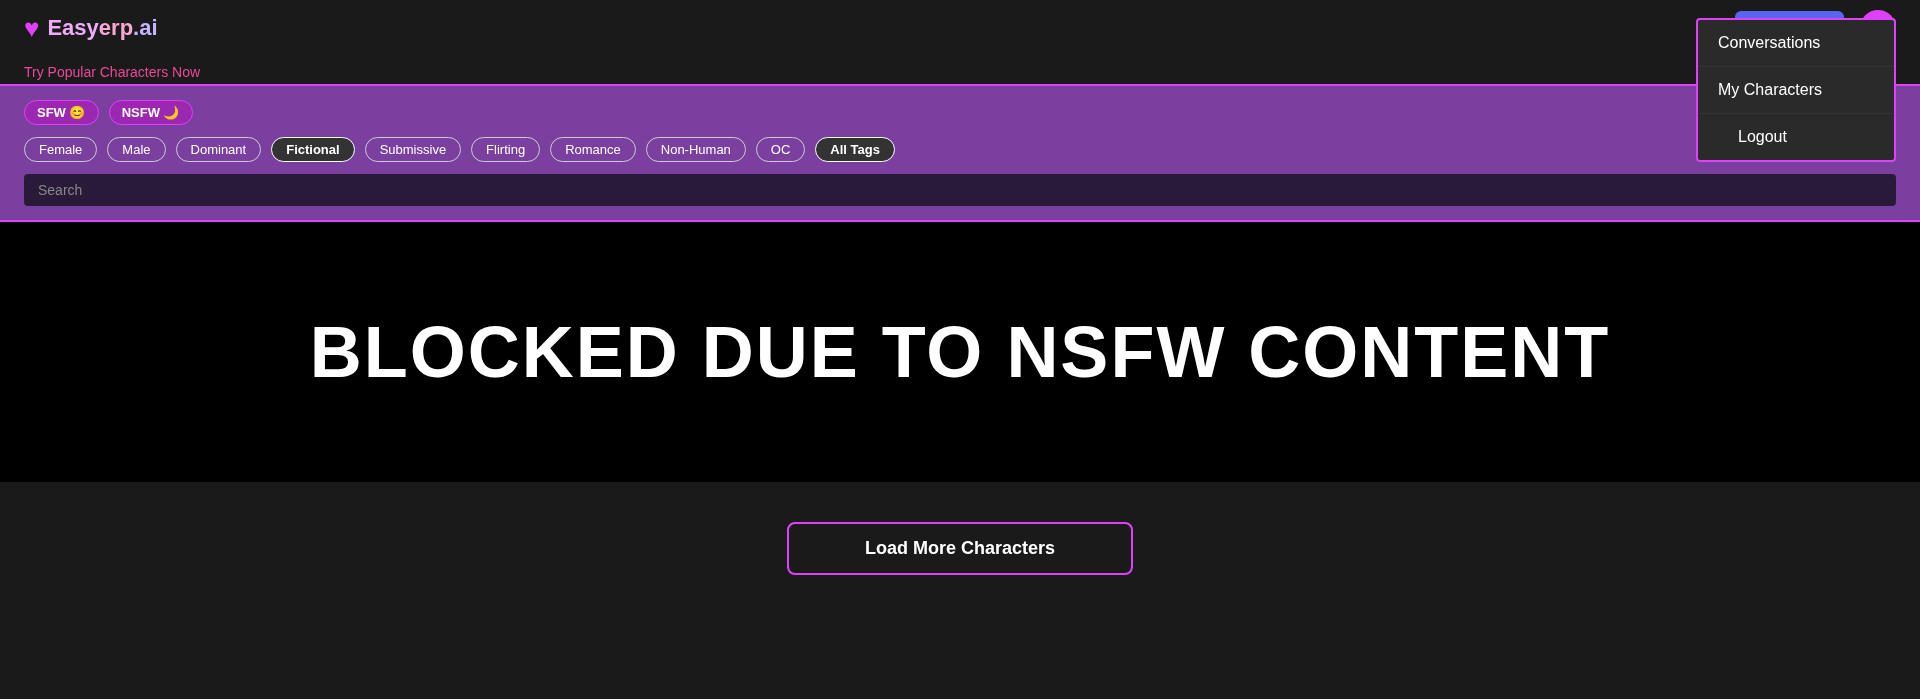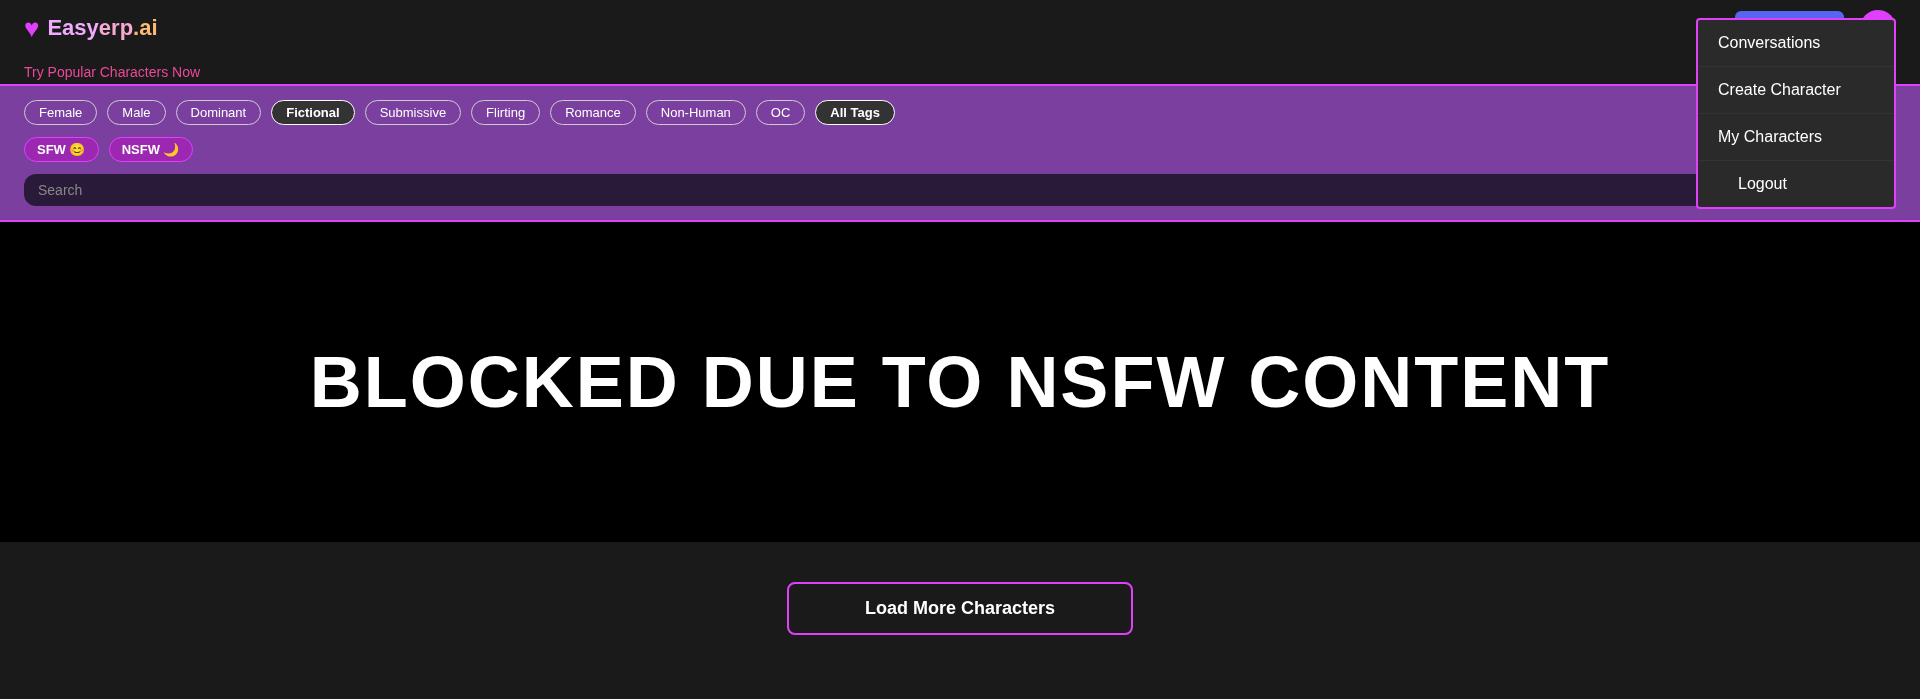--- a/index.html
+++ b/index.html
@@ -33,21 +33,21 @@
       color: #fff;
     }
 
     .logo-icon {
       color: #e040fb;
       font-size: 26px;
     }
 
     .logo-text-easy { color: #f0abfc; }
     .logo-text-erp { color: #f9a8d4; }
-    .logo-text-ai { color: #fdba74; }
+    .logo-text-ai { color: #c4b5fd; }
 
     .header-right {
       display: flex;
       align-items: center;
       gap: 16px;
     }
 
     .discord-btn {
       display: flex;
       align-items: center;
@@ -160,34 +160,34 @@
     }
 
     .search-input {
       background: #2a1a3a;
       border: none;
       outline: none;
       color: #ccc;
       padding: 8px 14px;
       width: 100%;
       font-size: 14px;
-      border-radius: 12px;
+      border-radius: 4px;
     }
 
     .search-input::placeholder {
       color: #888;
     }
 
     
     .blocked-area {
       background: #000;
       display: flex;
       align-items: center;
       justify-content: center;
-      height: 320px;
+      height: 260px;
       margin: 0;
     }
 
     .blocked-text {
       font-size: 72px;
       font-weight: 900;
       color: #fff;
       text-align: center;
       letter-spacing: 2px;
       text-transform: uppercase;
@@ -232,48 +232,47 @@
     <button class="discord-btn">
       <span class="discord-icon">💬</span>
       <span>Discord</span>
     </button>
 
     <div class="dropdown-container">
       <div class="user-avatar">K</div>
 
       <div class="dropdown-menu">
         <div class="dropdown-menu-item">Conversations</div>
-        <div class="dropdown-menu-item">Create Character</div>
         <div class="dropdown-menu-item">My Characters</div>
         <div class="dropdown-menu-item">Logout</div>
       </div>
     </div>
   </div>
 </div>
 
 <div class="subheader">Try Popular Characters Now</div>
 
 <div class="filter-bar">
+  <div class="filter-row">
+    <div class="filter-badge">SFW 😊</div>
+    <div class="filter-badge">NSFW 🌙</div>
+  </div>
   <div class="filter-row">
 
     <button class="tag-btn">Female</button>
     <button class="tag-btn">Male</button>
     <button class="tag-btn">Dominant</button>
     <button class="tag-btn active-tag">Fictional</button>
     <button class="tag-btn">Submissive</button>
     <button class="tag-btn">Flirting</button>
     <button class="tag-btn">Romance</button>
     <button class="tag-btn">Non-Human</button>
     <button class="tag-btn">OC</button>
     <button class="tag-btn active-tag">All Tags</button>
   </div>
-  <div class="filter-row">
-    <div class="filter-badge">SFW 😊</div>
-    <div class="filter-badge">NSFW 🌙</div>
-  </div>
   <div>
     <input class="search-input" type="text" placeholder="Search" style="">
   </div>
 </div>
 
 <div class="blocked-area">
   <div class="blocked-text">BLOCKED DUE TO NSFW CONTENT</div>
 </div>
 
 <div class="load-more-section">

